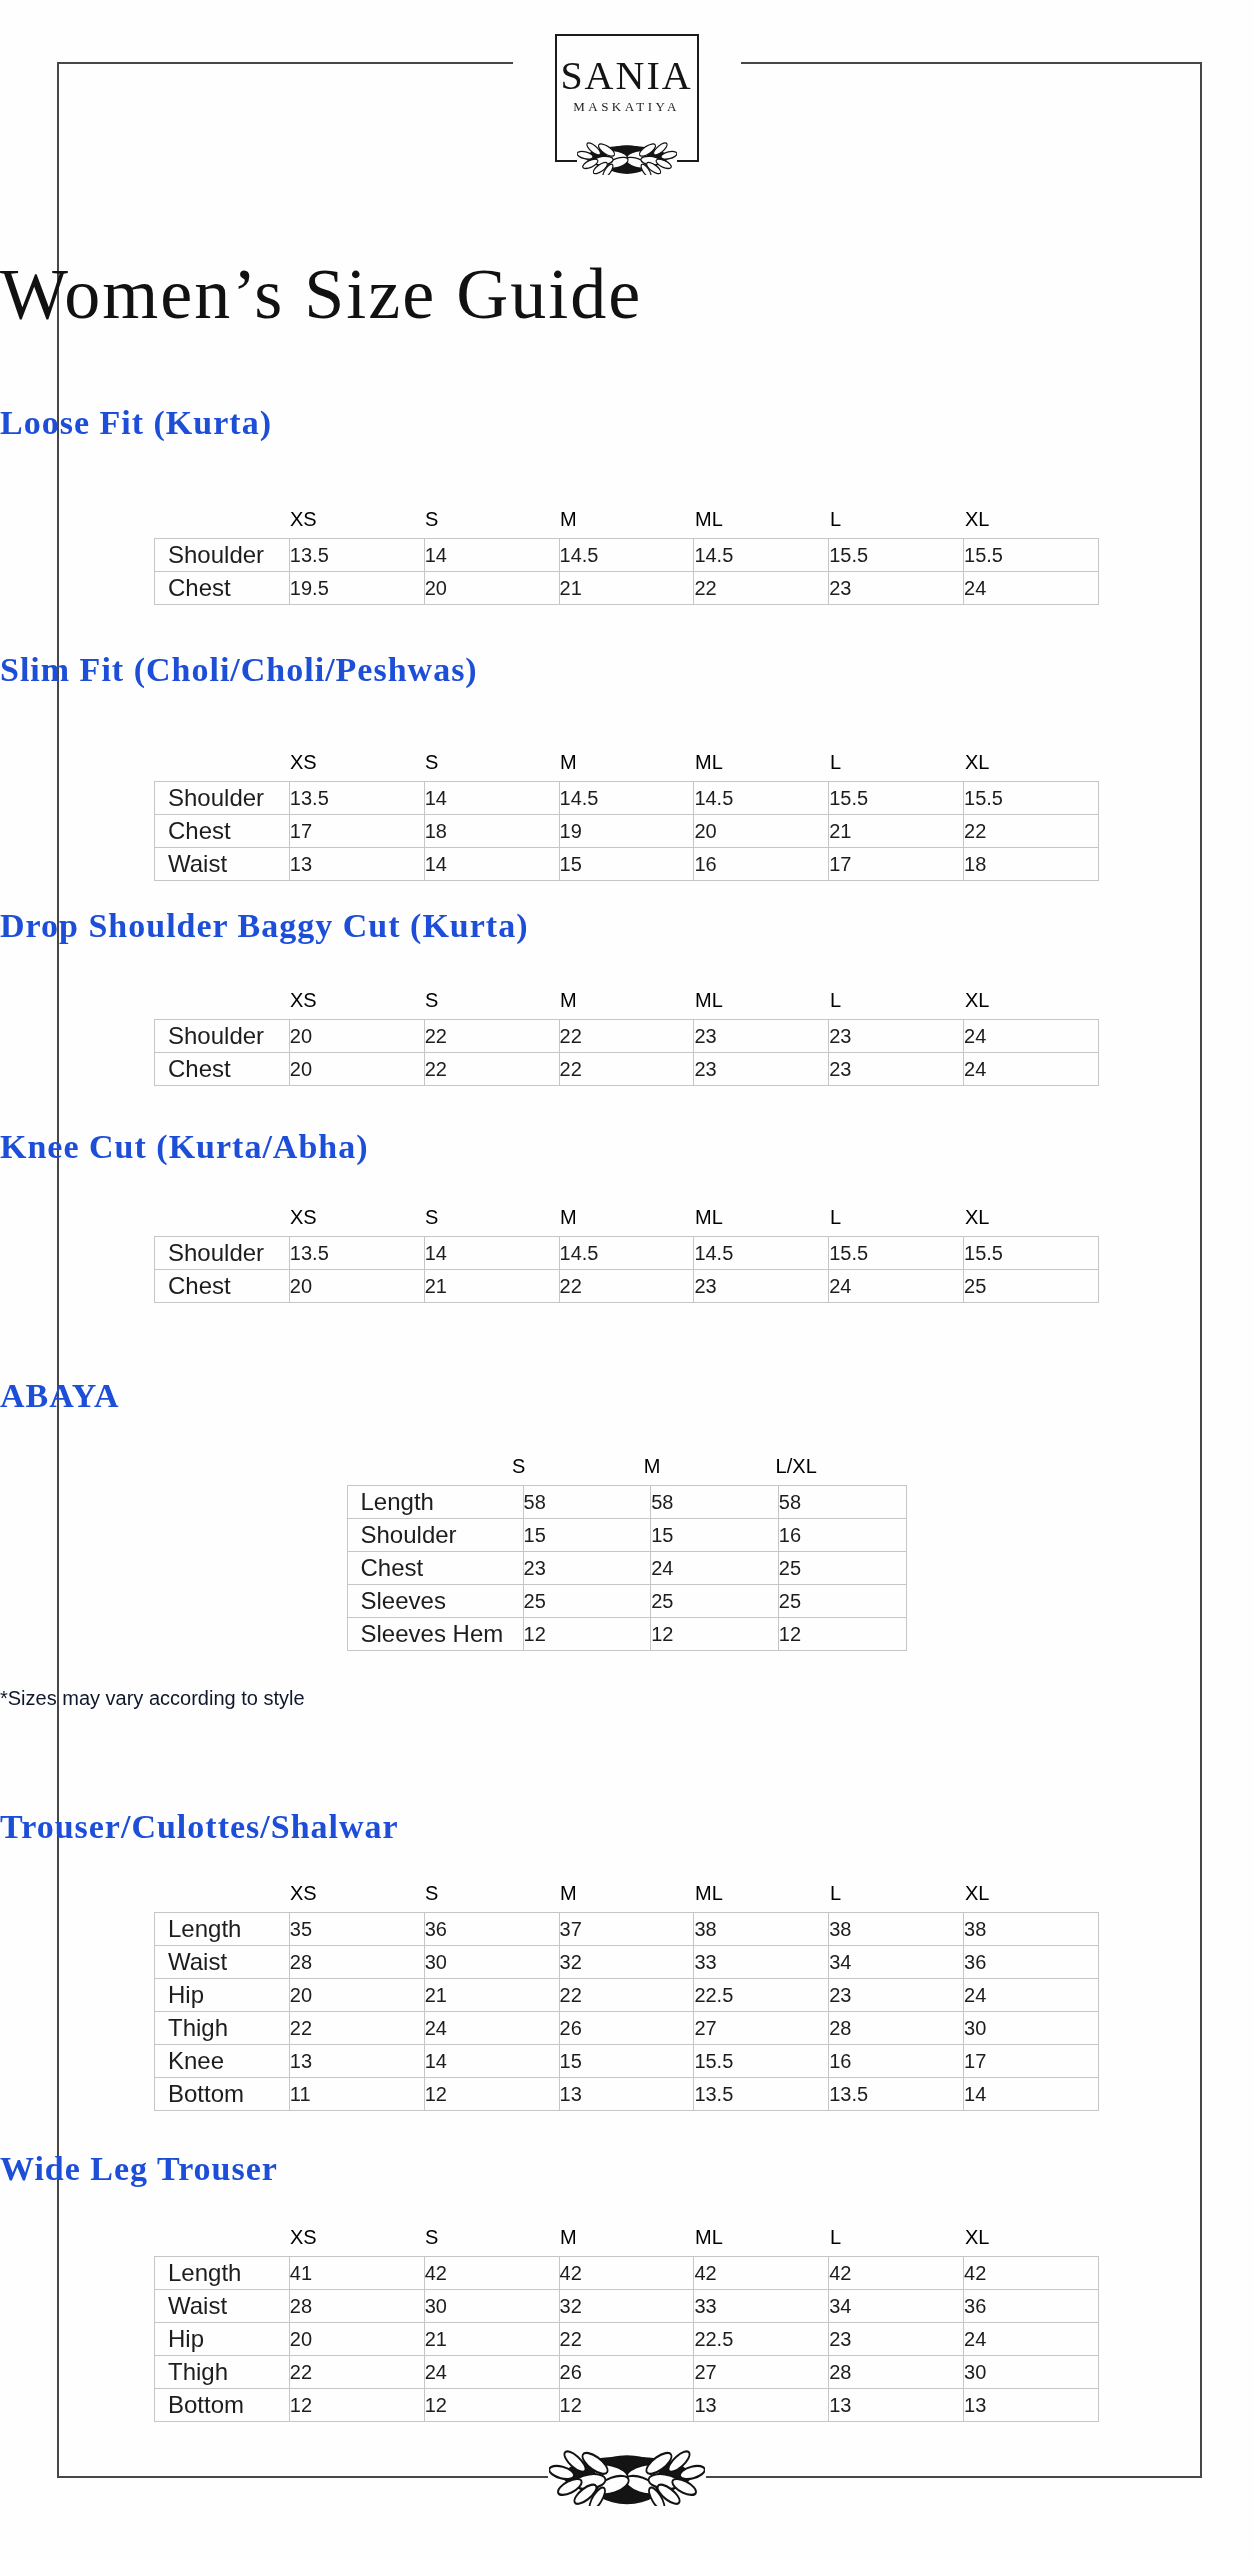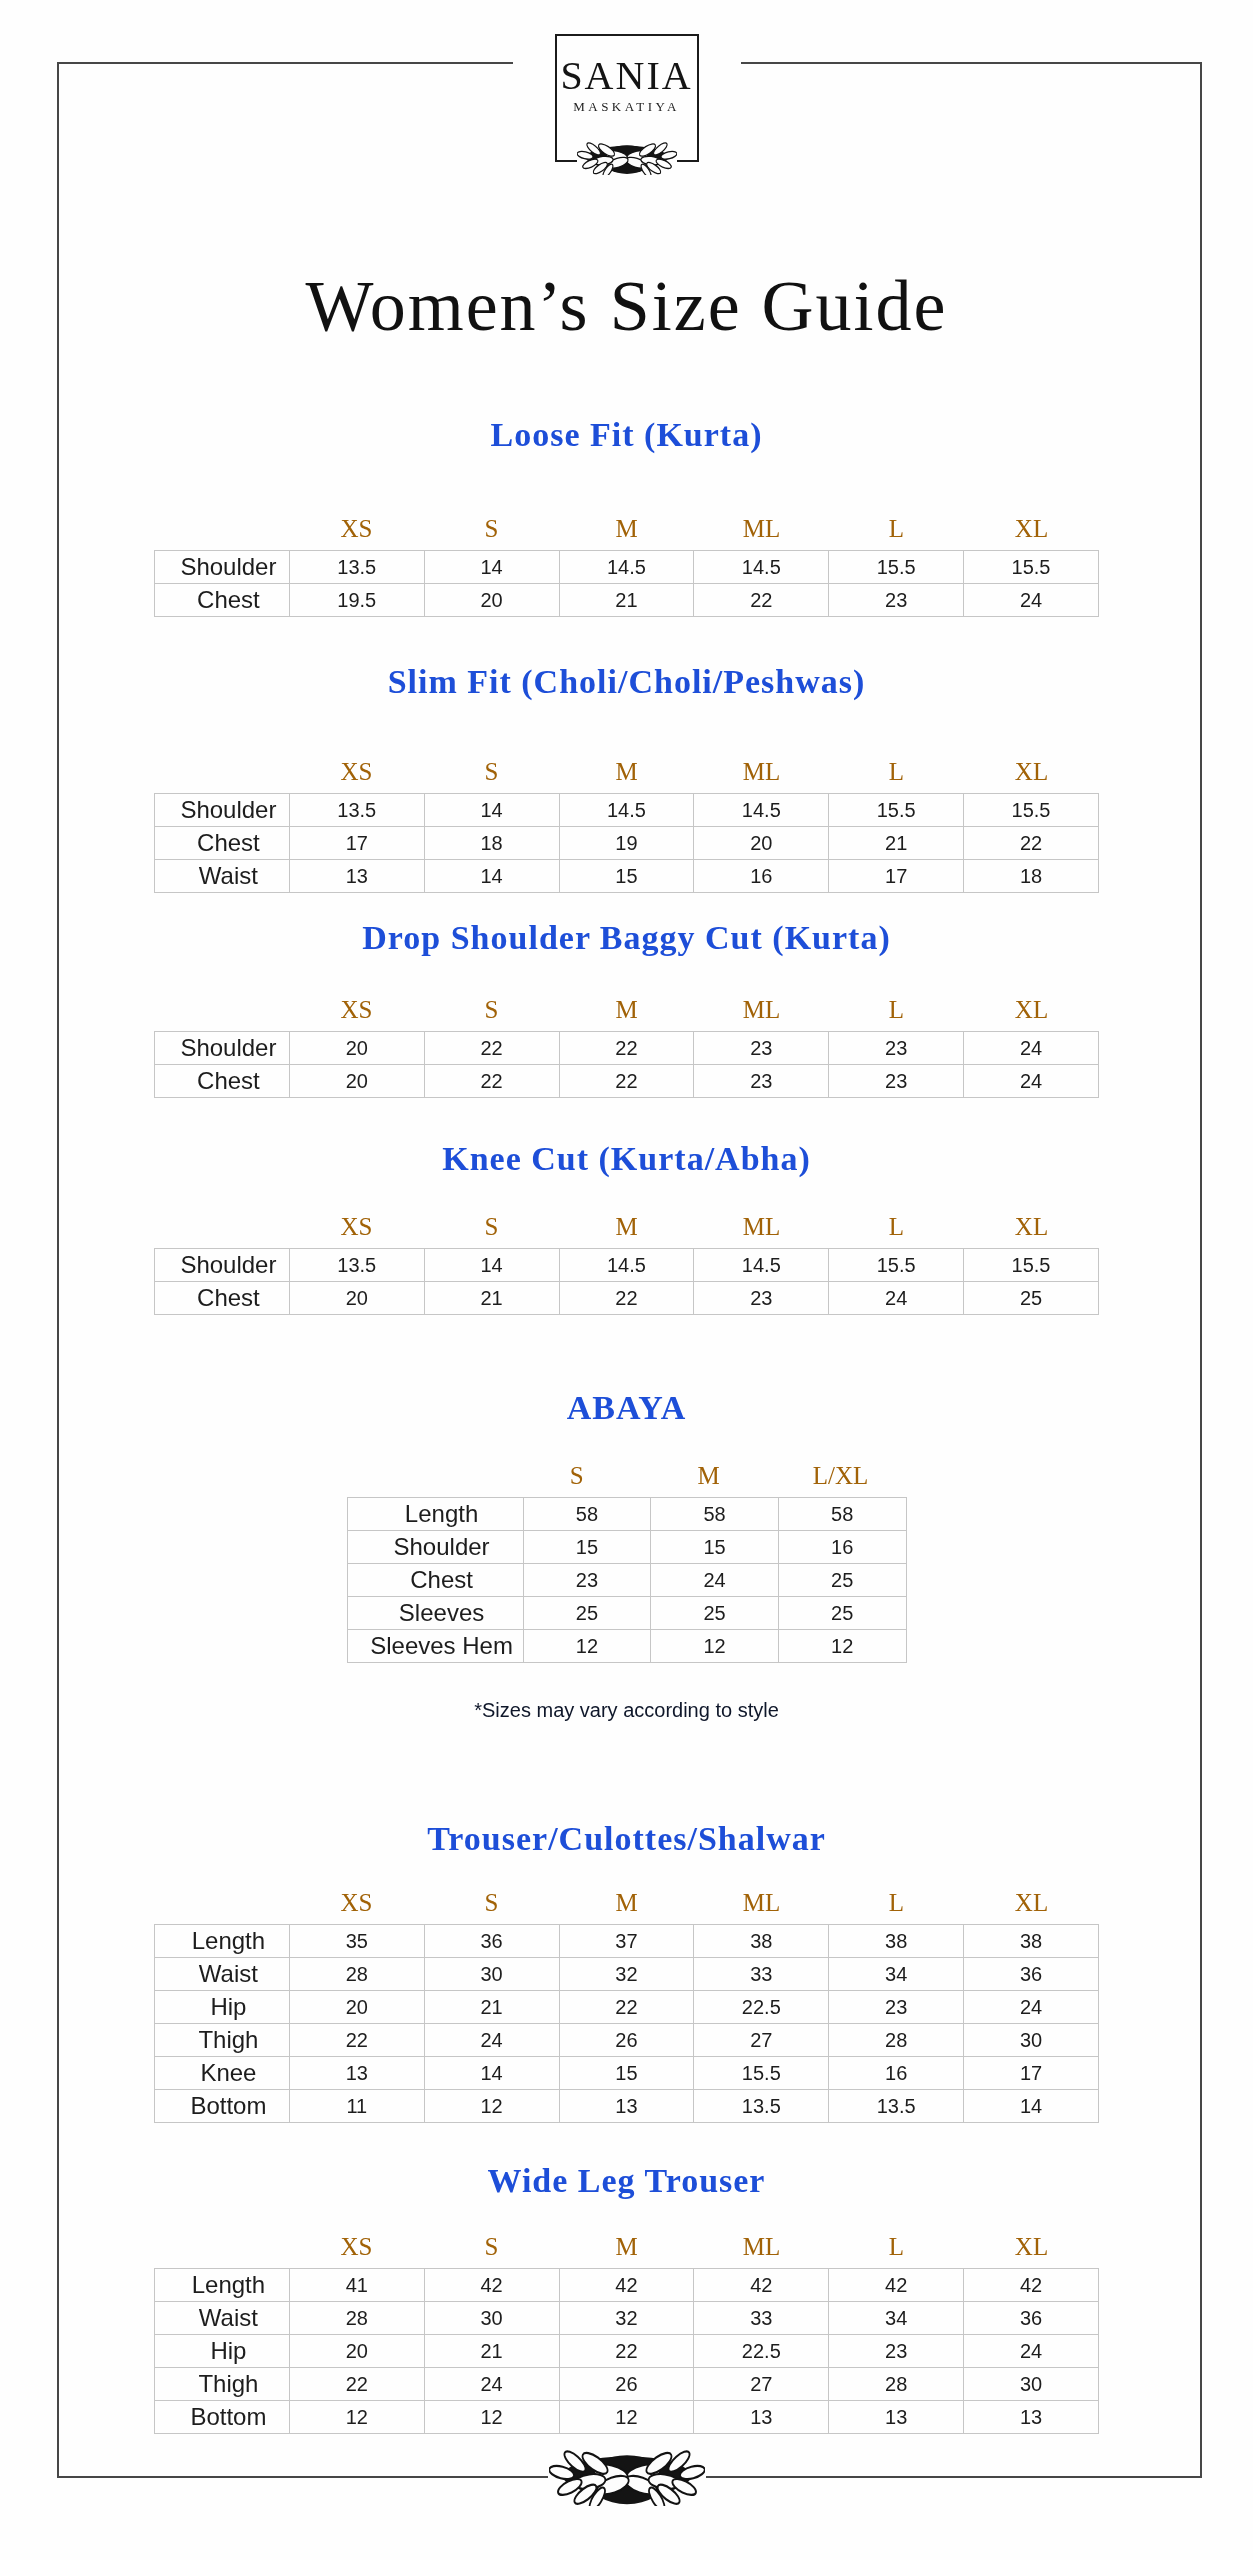--- a/index.html
+++ b/index.html
@@ -13,34 +13,34 @@
             align-items:flex-start;justify-content:center;z-index:4;}
   .logo-box{position:relative;width:144px;height:128px;margin-top:6px;background:#fefefe;
             border:2px solid #1b1b1b;box-sizing:border-box;text-align:center;}
   .logo-name{font-family:"Liberation Serif",serif;font-size:40px;letter-spacing:2px;
              color:#141414;margin-top:18px;line-height:44px;}
   .logo-sub{font-family:"Liberation Serif",serif;font-size:13px;letter-spacing:3.5px;
             color:#222;margin-top:1px;}
   .logo-laurel{position:absolute;left:50%;bottom:-15px;transform:translateX(-50%);
                width:100px;height:34px;background:#fefefe;}
   
-  .content{position:absolute;left:0;top:16px;width:100%;text-align:center;}
+  .content{position:absolute;left:0;top:4px;width:100%;text-align:left;}
   h1{font-family:"Liberation Serif",serif;font-weight:normal;color:#111;
      font-size:72px;line-height:76px;letter-spacing:2px;margin:252px 0 0 0;}
   h2{font-family:"Liberation Serif",serif;font-weight:bold;color:#1d4ed8;
      font-size:34px;line-height:42px;letter-spacing:1px;margin:0;}
   .s0 h2{margin-top:70px;} .s1 h2{margin-top:44px;} .s2 h2{margin-top:24px;}
   .s3 h2{margin-top:40px;} .s4 h2{margin-top:72px;} .s5 h2{margin-top:95px;}
   .s6 h2{margin-top:37px;}
   table{border-collapse:collapse;table-layout:fixed;margin:0 auto;width:945px;}
   .abaya table{width:560px;}
   .abaya td:first-child{width:29%;}
   .sizes-table{margin-bottom:6px;}
   .sizes-table td{height:30px;vertical-align:bottom;border:none;
-                  font-family:Liberation Serif, serif;font-size:25px;color:#a16207;}
+                  font-family:Liberation Sans, sans-serif;font-size:20px;color:#000000;}
   .s0 .sizes-table{margin-top:56px;} .s1 .sizes-table{margin-top:52px;}
   .s2 .sizes-table{margin-top:34px;} .s3 .sizes-table{margin-top:30px;}
   .s4 .sizes-table{margin-top:30px;} .s5 .sizes-table{margin-top:26px;}
   .s6 .sizes-table{margin-top:28px;}
   .data-table{border:1px solid #8f8f8f;}
   .data-table td{height:32px;border:1px solid #c6c6c6;font-size:20px;color:#1d1d1d;
                  vertical-align:middle;padding:0;}
   .data-table td.rowlabel{font-size:24px;padding-left:13px;}
   .note{font-size:20px;line-height:26px;color:#0f172a;margin-top:34px;}
   .laurel-bottom{position:absolute;top:2446px;left:50%;transform:translateX(-50%);

